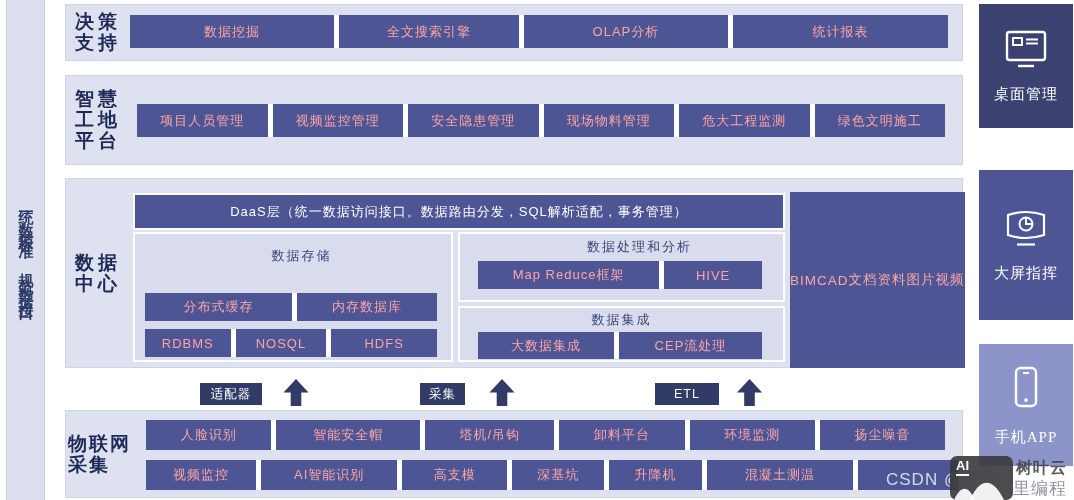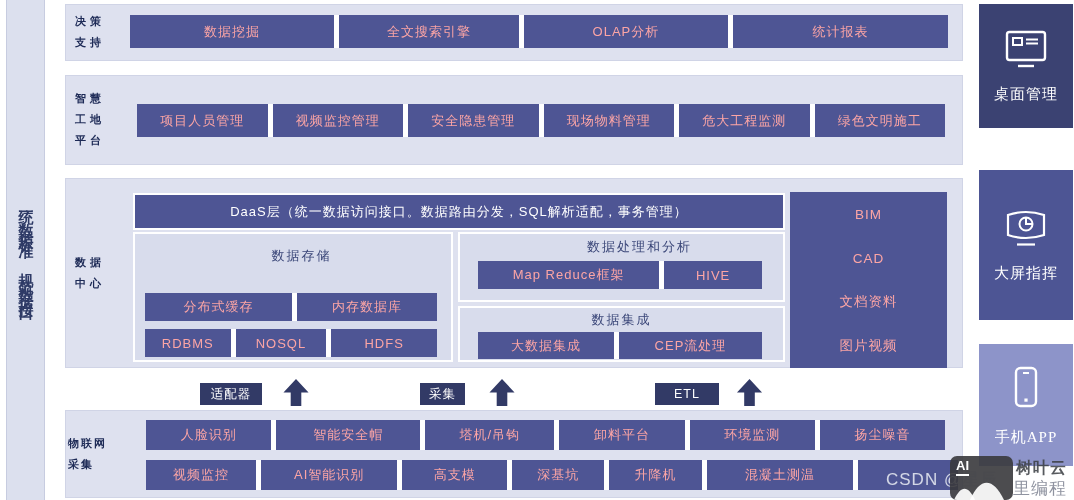--- a/index.html
+++ b/index.html
@@ -15,42 +15,42 @@
   }
   .left-bar span{
     writing-mode:vertical-rl;letter-spacing:7px;font-size:15px;font-weight:bold;
     color:#2e3a66;font-family:"Liberation Serif","DejaVu Serif",serif;
   }
   
   .container{
     position:absolute;background:#dee1ef;border:1px solid #d0d4e6;box-sizing:border-box;
   }
   .sec-label{
-    position:absolute;color:#1d2a56;font-weight:bold;font-size:11px;line-height:21px;
+    position:absolute;color:#1d2a56;font-weight:bold;font-size:19px;line-height:21px;
     letter-spacing:4px;font-family:Liberation Serif, serif;z-index:3;
   }
   
   .row{position:absolute;display:flex;gap:5px;background:#fff;z-index:2;}
   .box{
     background:#4e5594;color:#fca5a5;display:flex;align-items:center;justify-content:center;
     font-size:13px;letter-spacing:1px;white-space:nowrap;flex:1;
   }
   
   .panel{
     position:absolute;background:#d8dcec;border:2.5px solid #ffffff;box-sizing:border-box;z-index:2;
   }
   .panel-title{
     text-align:center;color:#3a4678;font-size:13px;letter-spacing:2px;
   }
   .daas{
     position:absolute;background:#4e5594;border:2.5px solid #ffffff;box-sizing:border-box;z-index:2;
     display:flex;align-items:center;justify-content:center;color:#fff;font-size:13px;letter-spacing:1px;
   }
   .assets-col{
-    position:absolute;display:flex;flex-direction:column;background:#fff;z-index:2;
+    position:absolute;display:flex;background:#fff;z-index:2;
   }
   .assets-col .box{font-size:13.5px;}
   
   .tag{
     position:absolute;background:#323a66;color:#fff;display:flex;align-items:center;justify-content:center;
     font-size:12.5px;letter-spacing:1px;z-index:2;
   }
   .arrow{position:absolute;z-index:2;}
   
   .right-box{

